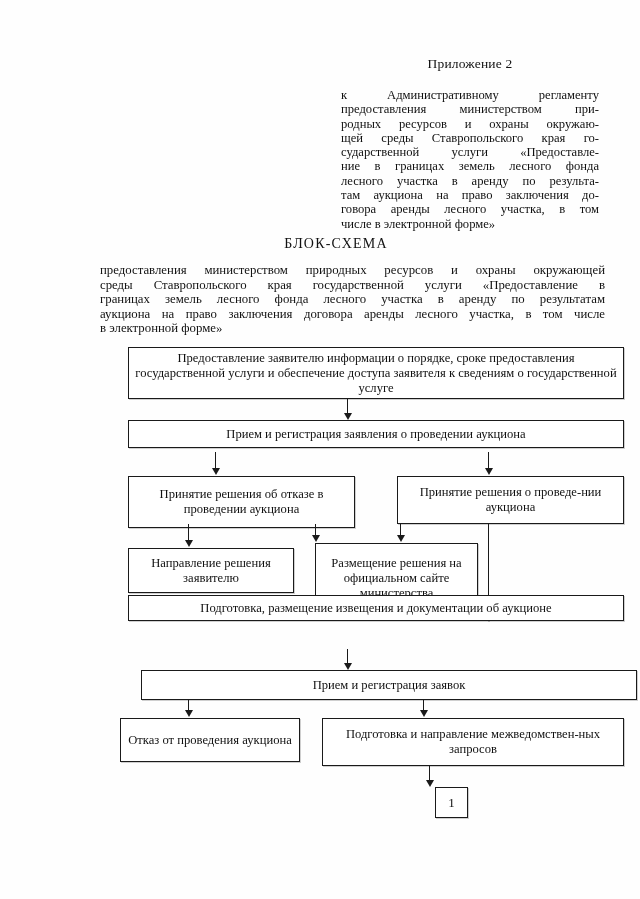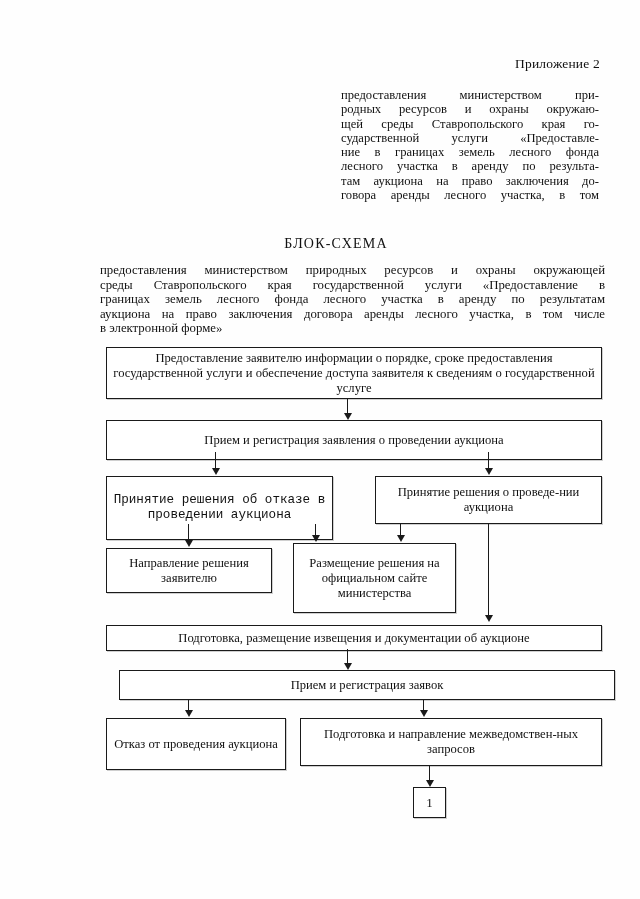--- a/index.html
+++ b/index.html
@@ -23,21 +23,21 @@
     height: 899px;
     background: #fefefe;
   }
 
   
   .appendix-title {
     position: absolute;
     left: 340px;
     top: 56px;
     width: 260px;
-    text-align: right;
+    text-align: center;
     font-size: 13.5px;
     letter-spacing: 0.2px;
   }
 
   .appendix-ref {
     position: absolute;
     left: 341px;
     top: 88px;
     width: 258px;
     font-size: 12.6px;
@@ -79,20 +79,21 @@
     background: #ffffff;
     box-sizing: border-box;
     display: flex;
     align-items: center;
     justify-content: center;
     text-align: center;
     font-size: 12.6px;
     line-height: 15px;
     padding: 2px 6px;
     box-shadow: 1px 1px 0 rgba(120,120,120,0.35);
+    margin-left: 22px;
   }
   .box span { display: block; width: 100%; }
 
   .conn {
     position: absolute;
     background: #1a1a1a;
   }
   .v-line { width: 1.3px; }
 
   .arrow-head {
@@ -104,58 +105,60 @@
   }
 </style>
 </head>
 <body>
 
 <div id="page">
 
   <div class="appendix-title">Приложение 2</div>
 
   <div class="appendix-ref">
+    <div>к Административному регламенту</div>
     <div>предоставления министерством при-</div>
     <div>родных ресурсов и охраны окружаю-</div>
     <div>щей среды Ставропольского края го-</div>
     <div>сударственной услуги «Предоставле-</div>
     <div>ние в границах земель лесного фонда</div>
     <div>лесного участка в аренду по результа-</div>
     <div>там аукциона на право заключения до-</div>
     <div>говора аренды лесного участка, в том</div>
+    <div class="lastline">числе в электронной форме»</div>
   </div>
 
   <div class="scheme-title">БЛОК-СХЕМА</div>
 
   <div class="intro">
     <div>предоставления министерством природных ресурсов и охраны окружающей</div>
     <div>среды Ставропольского края государственной услуги «Предоставление в</div>
     <div>границах земель лесного фонда лесного участка в аренду по результатам</div>
     <div>аукциона на право заключения договора аренды лесного участка, в том числе</div>
     <div class="lastline">в электронной форме»</div>
   </div>
 
   <div class="box" style="left:106px; top:347px; width:496px; height:52px;">
     <span>Предоставление заявителю информации о порядке, сроке предоставления государственной услуги и обеспечение доступа заявителя к сведениям о государственной услуге</span>
   </div>
 
   <div class="conn v-line" style="left:347px; top:399px; height:15px;"></div>
   <div class="arrow-head" style="left:343.5px; top:413px;"></div>
 
-  <div class="box" style="left:106px; top:420px; width:496px; height:40px;">
+  <div class="box" style="left:106px; top:420px; width:496px; height:28px;">
     <span>Прием и регистрация заявления о проведении аукциона</span>
   </div>
 
   <div class="conn v-line" style="left:215px; top:452px; height:17px;"></div>
   <div class="arrow-head" style="left:211.5px; top:468px;"></div>
 
   <div class="conn v-line" style="left:488px; top:452px; height:17px;"></div>
   <div class="arrow-head" style="left:484.5px; top:468px;"></div>
 
-  <div class="box" style="left:106px; top:476px; width:227px; height:64px;font-family:Liberation Mono, monospace;">
+  <div class="box" style="left:106px; top:476px; width:227px; height:52px;">
     <span>Принятие решения об отказе в проведении аукциона</span>
   </div>
 
   <div class="box" style="left:375px; top:476px; width:227px; height:48px;align-items:center;">
     <span>Принятие решения о проведе-нии аукциона</span>
   </div>
 
   <div class="conn v-line" style="left:188px; top:524px; height:17px;"></div>
   <div class="arrow-head" style="left:184.5px; top:540px;"></div>
 
@@ -169,38 +172,38 @@
   <div class="arrow-head" style="left:484.5px; top:615px;"></div>
 
   <div class="box" style="left:106px; top:548px; width:166px; height:45px;">
     <span>Направление решения заявителю</span>
   </div>
 
   <div class="box" style="left:293px; top:543px; width:163px; height:70px;">
     <span>Размещение решения на официальном сайте министерства</span>
   </div>
 
-  <div class="box" style="left:106px; top:625px; width:496px; height:26px;">
+  <div class="box" style="left:106px; top:595px; width:496px; height:26px;">
     <span>Подготовка, размещение извещения и документации об аукционе</span>
   </div>
 
   <div class="conn v-line" style="left:347px; top:649px; height:15px;"></div>
   <div class="arrow-head" style="left:343.5px; top:663px;"></div>
 
   <div class="box" style="left:119px; top:670px; width:496px; height:30px;">
     <span>Прием и регистрация заявок</span>
   </div>
 
   <div class="conn v-line" style="left:188px; top:700px; height:11px;"></div>
   <div class="arrow-head" style="left:184.5px; top:710px;"></div>
 
   <div class="conn v-line" style="left:423px; top:700px; height:11px;"></div>
   <div class="arrow-head" style="left:419.5px; top:710px;"></div>
 
-  <div class="box" style="left:106px; top:718px; width:180px; height:52px;">
+  <div class="box" style="left:98px; top:718px; width:180px; height:44px;">
     <span>Отказ от проведения аукциона</span>
   </div>
 
   <div class="box" style="left:300px; top:718px; width:302px; height:48px;">
     <span>Подготовка и направление межведомствен-ных запросов</span>
   </div>
 
   <div class="conn v-line" style="left:429px; top:766px; height:15px;"></div>
   <div class="arrow-head" style="left:425.5px; top:780px;"></div>
 

